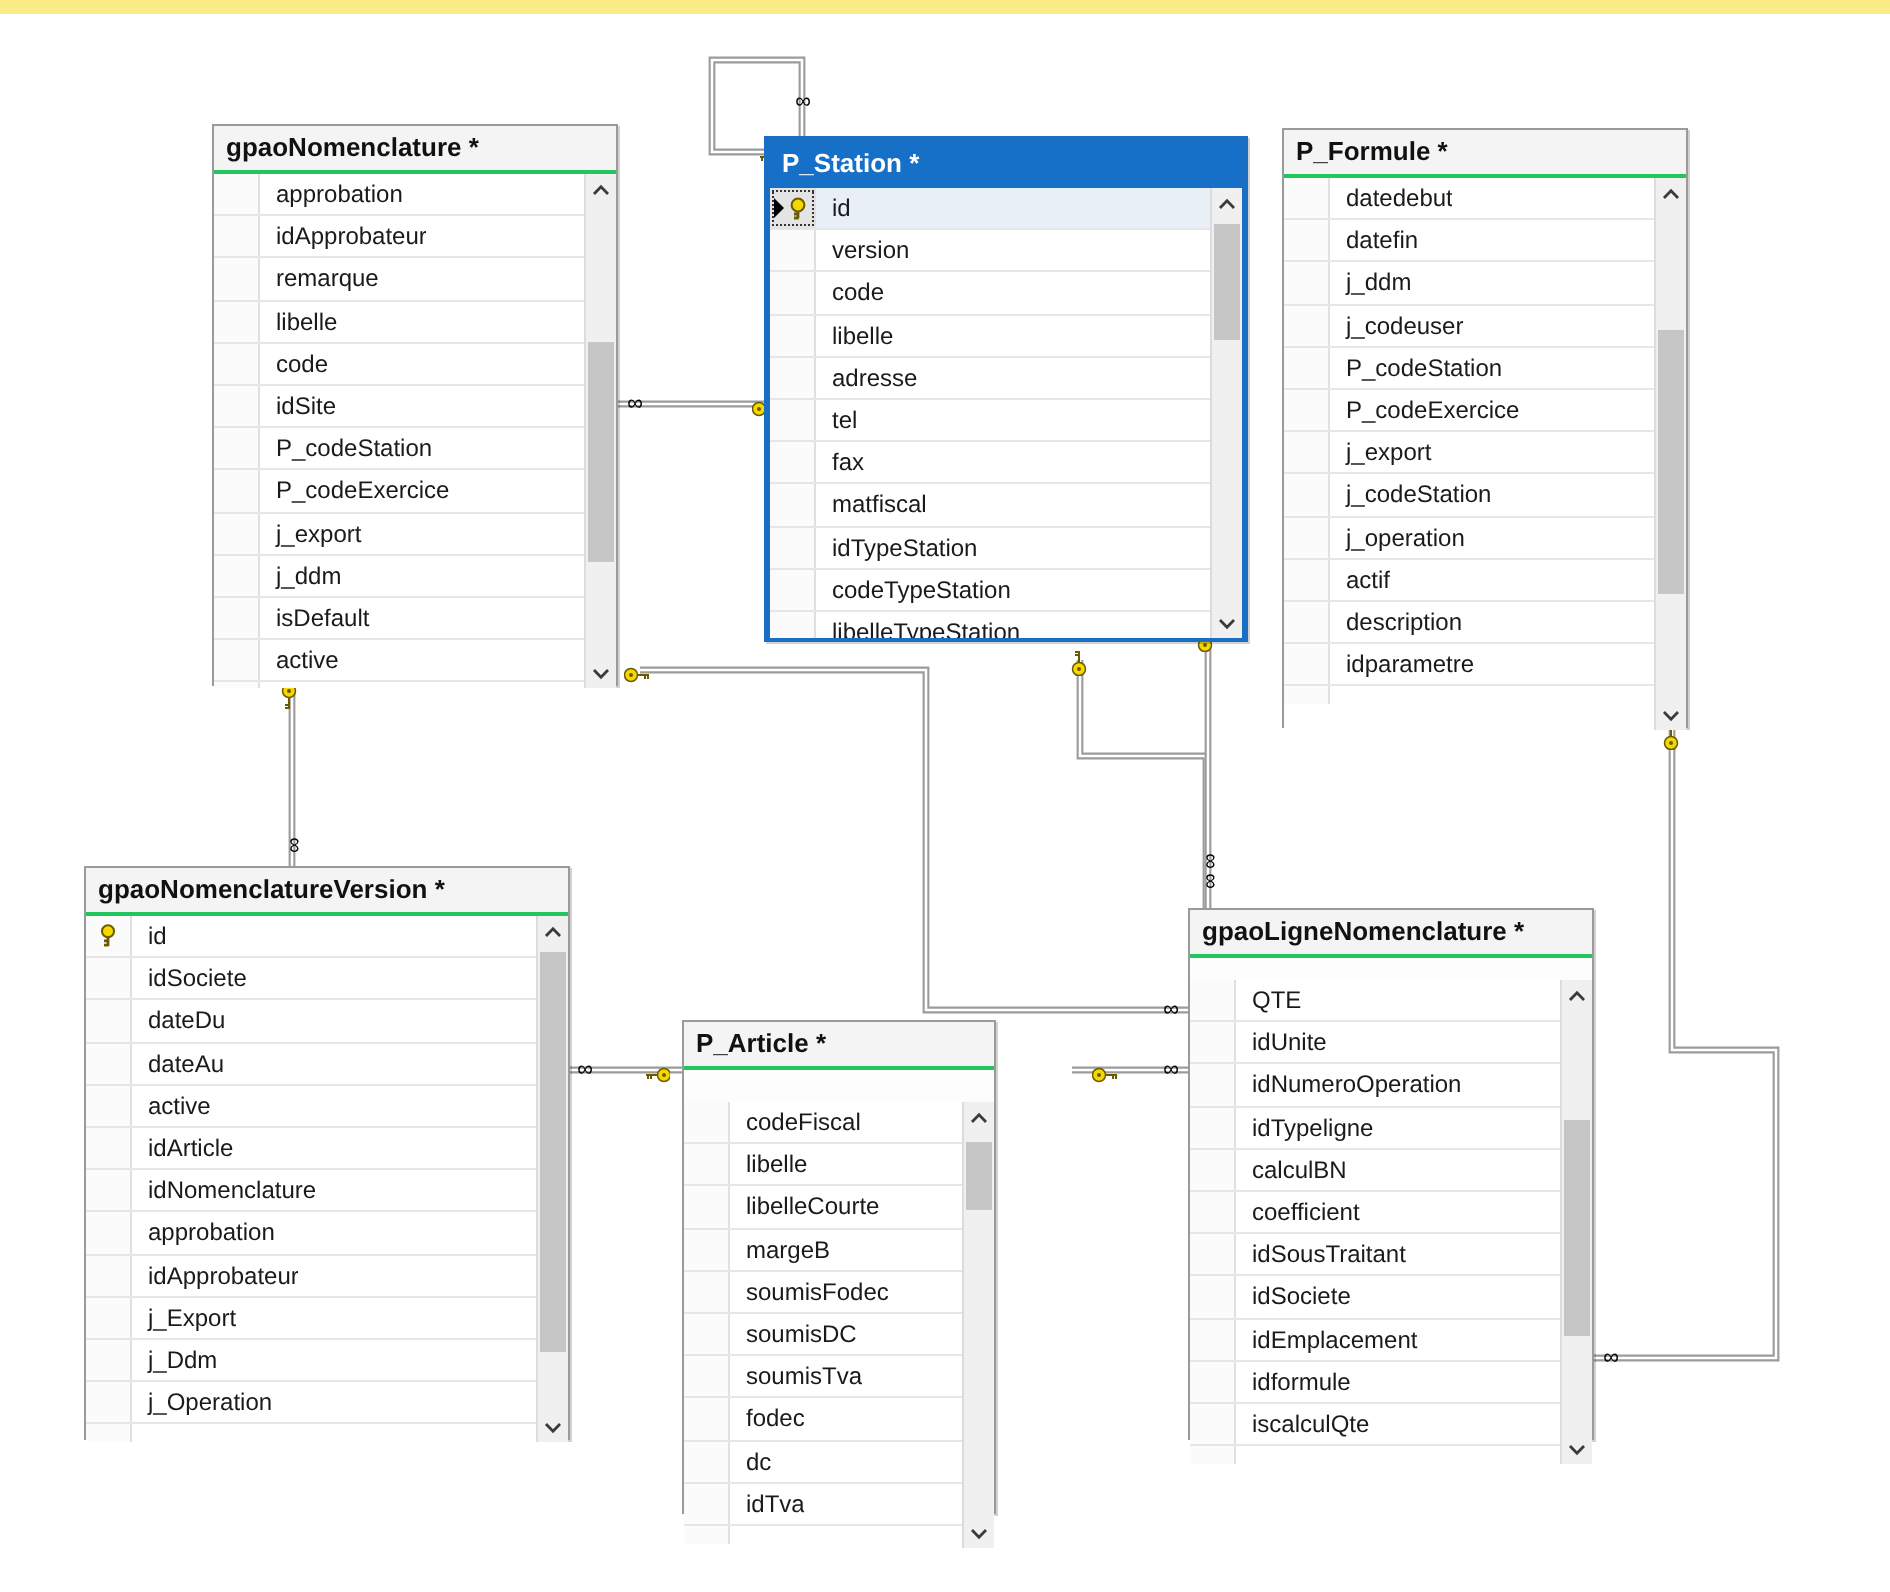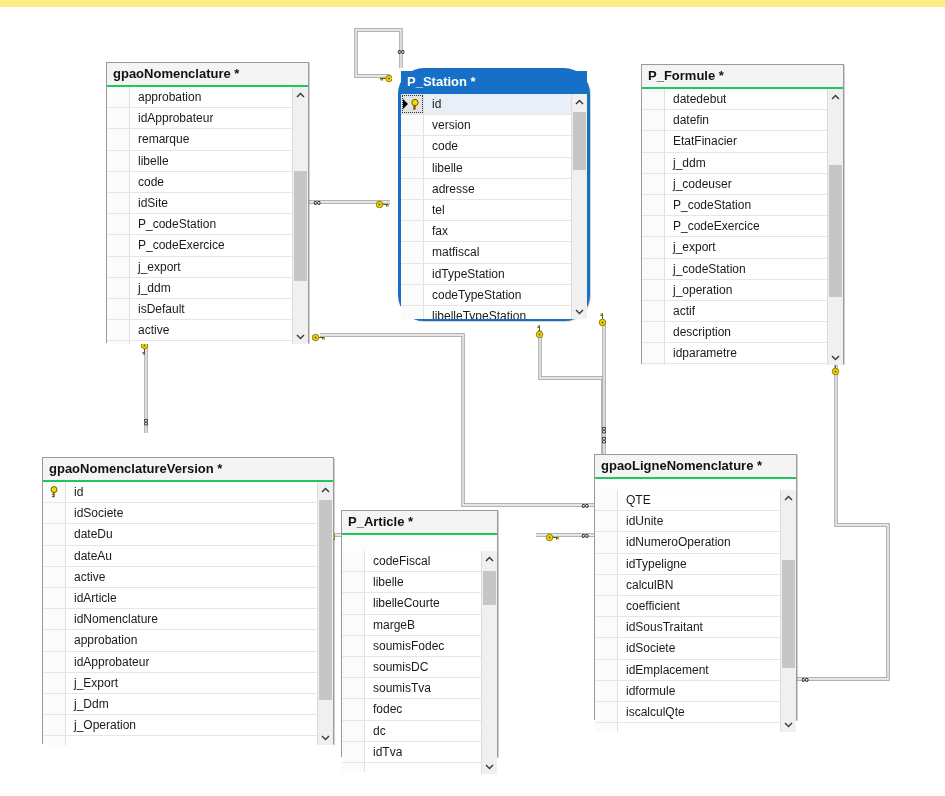--- a/index.html
+++ b/index.html
@@ -253,21 +253,21 @@
             </div>
             <div class="thumb" style="top: 84px; height: 110px;"></div>
             <div class="arr bot">
               <svg width="9" height="6" viewBox="0 0 9 6">
                 <path d="M1 1 L4.5 4.6 L8 1" stroke="#3b3b3b" stroke-width="1.4" fill="none"></path>
               </svg>
             </div>
           </div>
         </div>
       </div>
-      <div class="tbl sel" style="left: 398px; top: 68px; width: 192px; height: 253px; border-radius: 26px;">
+      <div class="tbl sel" style="left: 382px; top: 68px; width: 242px; height: 253px;">
         <div class="hdr">P_Station *</div>
         <div class="grid" style="height: 225px;">
           <div class="row sel-row">
             <div class="gut">
               <svg width="20" height="12" viewBox="0 0 20 12">
                 <path d="M1 1 L6 6 L1 11 Z" fill="#000"></path>
                 <circle cx="13" cy="4.5" r="3.2" fill="#f5d800" stroke="#6b5a00" stroke-width="1"></circle>
                 <path d="M13 7.5 V11 M11 9 h2.4 M11 11 h2.4" stroke="#6b5a00" stroke-width="1.4" fill="none"></path>
               </svg>
             </div>
@@ -334,24 +334,20 @@
           <div class="row">
             <div class="gut"></div>
             <div class="cname">datedebut</div>
           </div>
           <div class="row">
             <div class="gut"></div>
             <div class="cname">datefin</div>
           </div>
           <div class="row">
             <div class="gut"></div>
-            <div class="cname">EtatFinacier</div>
-          </div>
-          <div class="row">
-            <div class="gut"></div>
             <div class="cname">j_ddm</div>
           </div>
           <div class="row">
             <div class="gut"></div>
             <div class="cname">j_codeuser</div>
           </div>
           <div class="row">
             <div class="gut"></div>
             <div class="cname">P_codeStation</div>
           </div>
@@ -395,21 +391,21 @@
             </div>
             <div class="thumb" style="top: 76px; height: 132px;"></div>
             <div class="arr bot">
               <svg width="9" height="6" viewBox="0 0 9 6">
                 <path d="M1 1 L4.5 4.6 L8 1" stroke="#3b3b3b" stroke-width="1.4" fill="none"></path>
               </svg>
             </div>
           </div>
         </div>
       </div>
-      <div class="tbl" style="left: 42px; top: 433px; width: 292px; height: 287px; margin-top: 24px;">
+      <div class="tbl" style="left: 42px; top: 433px; width: 243px; height: 287px;">
         <div class="hdr">gpaoNomenclatureVersion *</div>
         <div class="grid" style="height: 263px;">
           <div class="row">
             <div class="gut">
               <svg width="12" height="12" viewBox="0 0 12 12">
                 <circle cx="6" cy="3.6" r="3" fill="#f5d800" stroke="#6b5a00" stroke-width="1"></circle>
                 <path d="M6 6.6 V11 M4 8.4 h2.2 M4 10.6 h2.2" stroke="#6b5a00" stroke-width="1.4" fill="none"></path>
               </svg>
             </div>
             <div class="cname">id</div>

